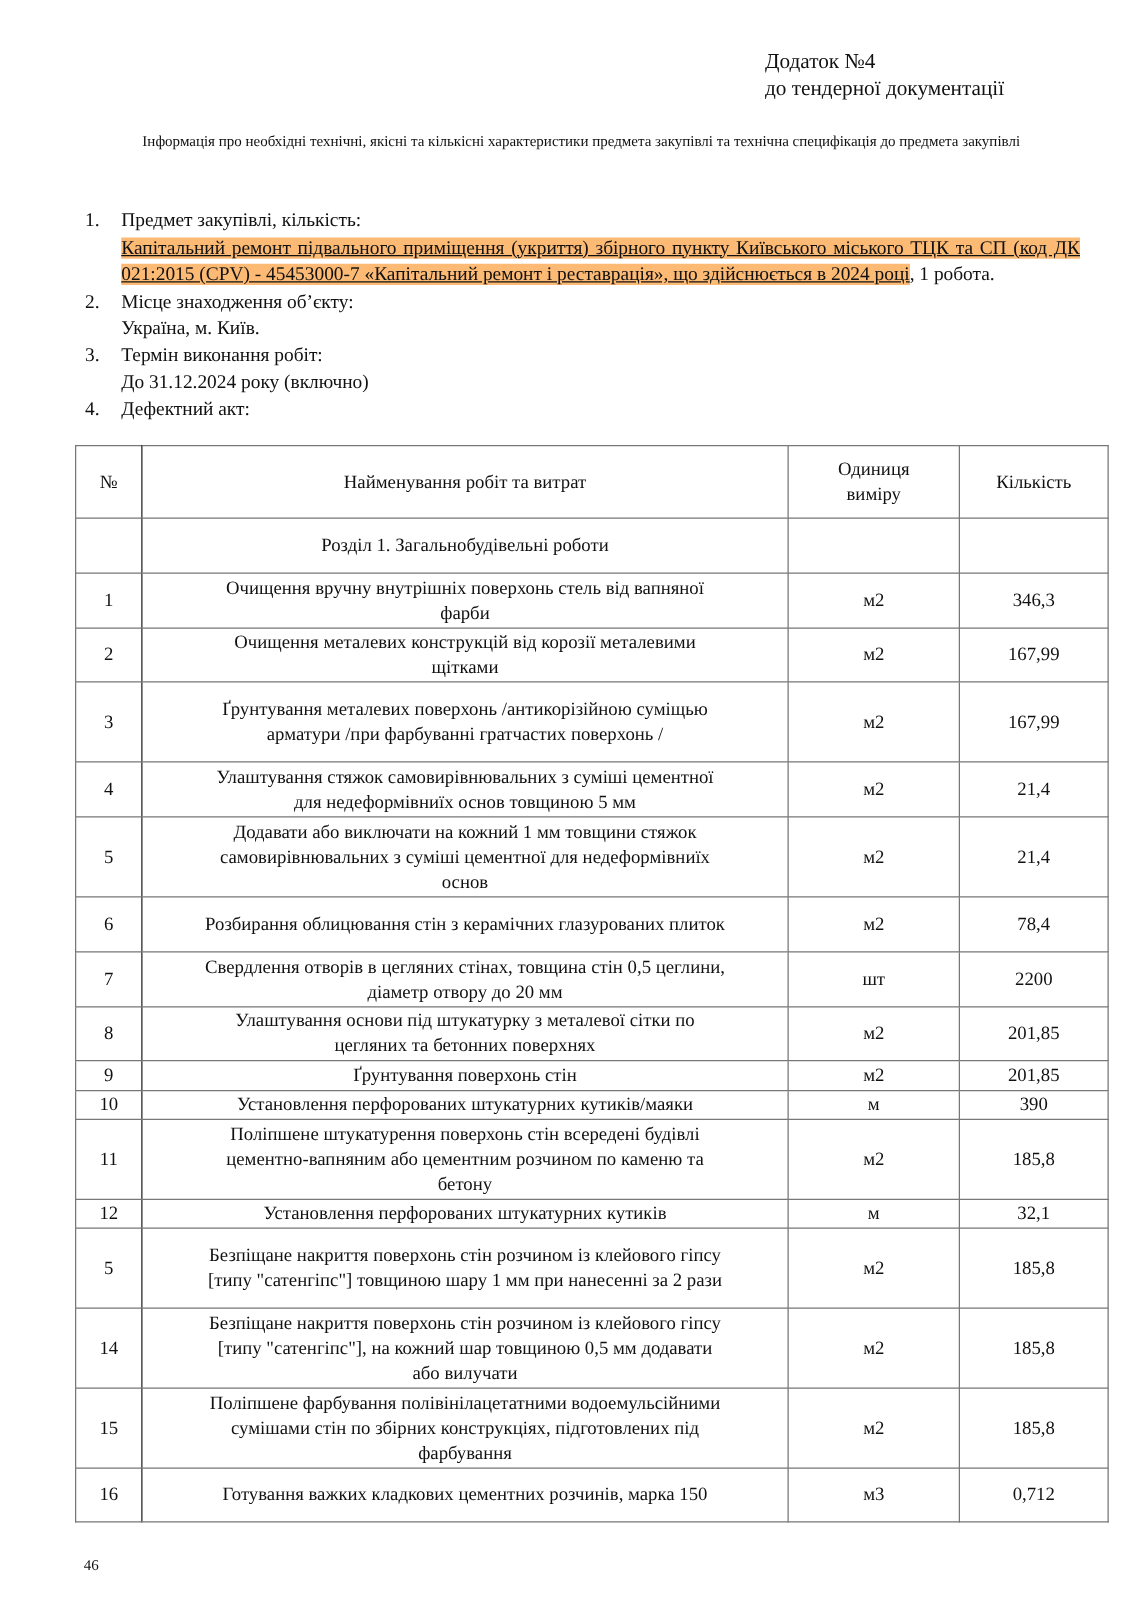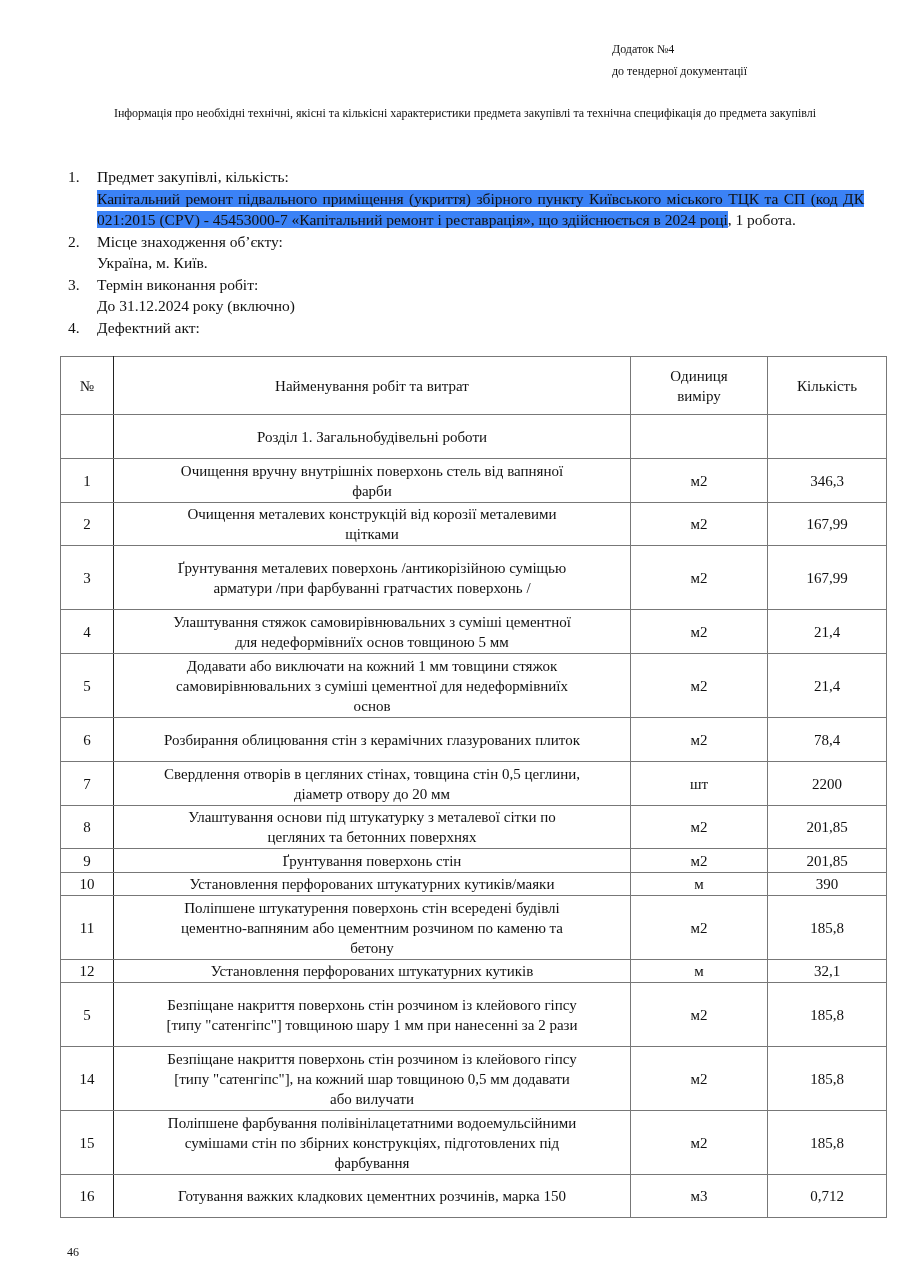--- a/index.html
+++ b/index.html
@@ -1,31 +1,31 @@
 <!DOCTYPE html>
 <html><head>
   <meta charset="utf-8">
   <style>
     html, body { margin: 0; padding: 0; background: #ffffff; }
     body {
       width: 901px; height: 1280px; position: relative; overflow: hidden;
       font-family: "Liberation Serif", "DejaVu Serif", serif;
       color: #111111; font-size: 15.5px;
     }
-    .annex { position: absolute; left: 612px; top: 38px; line-height: 22px; font-size: 12px; }
+    .annex { position: absolute; left: 612px; top: 38px; line-height: 22px; font-size: 17px; }
     .title {
       position: absolute; left: 60px; width: 810px; top: 102px;
       text-align: center; line-height: 22px; font-size: 12px;
     }
     .sections { position: absolute; left: 68px; top: 166px; width: 796px; }
     .sec { line-height: 21.5px; }
     .sec-head { display: flex; }
     .sec-num { width: 29px; flex: none; }
     .sec-body { padding-left: 29px; }
-    .highlight { background: #3b82f6; }
+    .highlight { background: #fdba74; text-decoration: underline; }
     .justify { text-align: justify; text-align-last: left; }
     table.act {
       position: absolute; left: 60px; top: 356px; width: 826px;
       border-collapse: collapse; table-layout: fixed; font-size: 15px;
     }
     table.act td, table.act th {
       border: 1px solid #777777; text-align: center; vertical-align: middle;
       padding: 0 6px; line-height: 20px; font-weight: normal;
     }
     table.act td.no { border-right: 1px solid #222222; }

